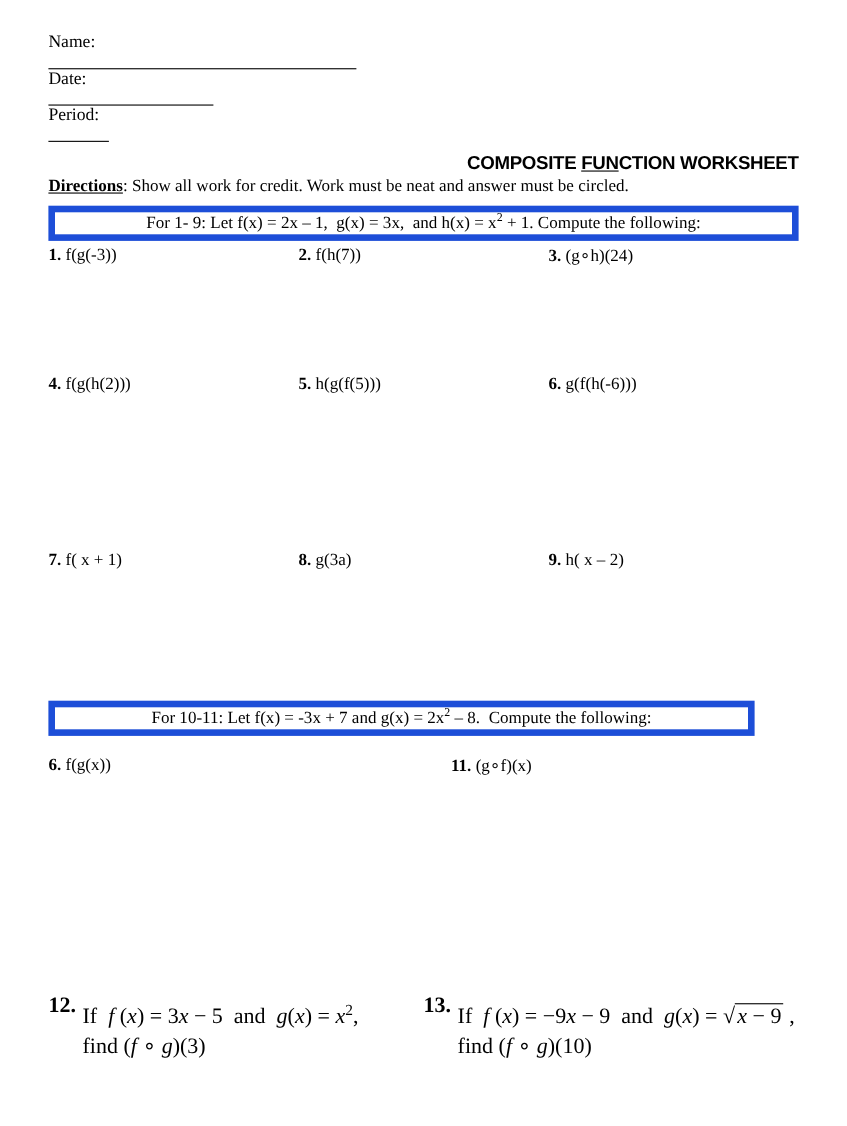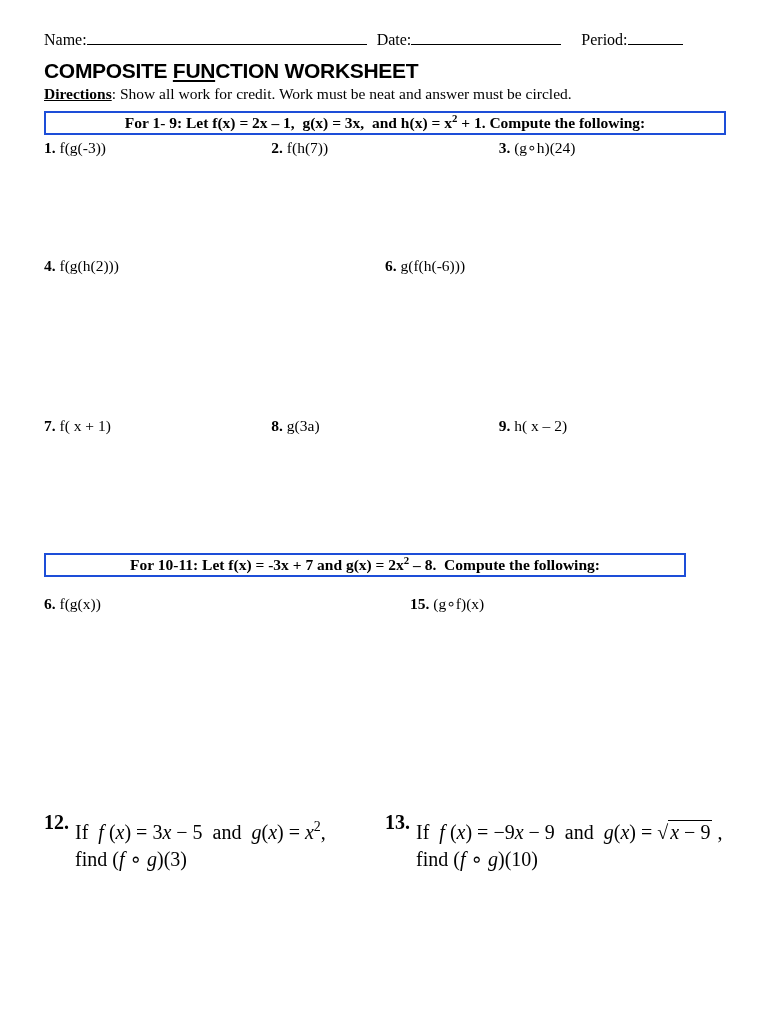--- a/index.html
+++ b/index.html
@@ -12,55 +12,56 @@
   .page {
     padding: 30px 44px 30px 44px;
     box-sizing: border-box;
     width: 770px;
   }
   .header-line {
     display: flex;
     align-items: baseline;
     font-size: 16px;
     margin-bottom: 10px;
+    flex-direction: column;
   }
   .field-label {
     white-space: nowrap;
   }
   .field-fill {
     border-bottom: 1px solid #000;
     display: inline-block;
     height: 14px;
   }
   .fill-name { width: 280px; margin-right: 10px;}
   .fill-date { width: 150px; margin-left: 0; margin-right: 20px;}
   .fill-period { width: 55px; }
   .title {
-    text-align: left;
+    text-align: right;
     font-family: Arial, Helvetica, sans-serif;
     font-weight: 900;
-    font-size: 21px;
+    font-size: 17px;
     letter-spacing: -0.3px;
     margin: 8px 0 2px 0;
   }
   .title .fun {
     text-decoration: underline;
   }
   .directions {
     font-size: 15.5px;
     margin-bottom: 8px;
   }
   .directions .label {
     font-weight: bold;
     text-decoration: underline;
   }
   .section-box {
-    border: 2px solid #1d4ed8;
+    border: 6px solid #1d4ed8;
     text-align: center;
-    font-weight: bold;
+    font-weight: normal;
     font-size: 15.5px;
     padding: 1px 4px;
     margin: 0 0 2px 0;
   }
   .problem-row {
     display: flex;
     margin-top: 4px;
     min-height: 26px;
     justify-content: flex-end;
   }
@@ -144,20 +145,21 @@
   <div class="problem-row">
     <div class="col3 problem"><span class="num">1.</span>&nbsp;<span>f(g(-3))</span></div>
     <div class="col3 problem"><span class="num">2.</span>&nbsp;<span>f(h(7))</span></div>
     <div class="col3 problem"><span class="num">3.</span>&nbsp;<span>(g∘h)(24)</span></div>
   </div>
 
   <span class="gap"></span>
 
   <div class="problem-row">
     <div class="col3 problem"><span class="num">4.</span>&nbsp;<span>f(g(h(2)))</span></div>
+    <div class="col3 problem"><span class="num">5.</span>&nbsp;<span>h(g(f(5)))</span></div>
     <div class="col3 problem"><span class="num">6.</span>&nbsp;<span>g(f(h(-6)))</span></div>
   </div>
 
   <span class="gap-tall"></span>
 
   <div class="problem-row">
     <div class="col3 problem"><span class="num">7.</span>&nbsp;<span>f( x + 1)</span></div>
     <div class="col3 problem"><span class="num">8.</span>&nbsp;<span>g(3a)</span></div>
     <div class="col3 problem"><span class="num">9.</span>&nbsp;<span>h( x – 2)</span></div>
   </div>
@@ -165,21 +167,21 @@
   <span class="section-gap"></span>
 
   <div class="section-box" style="margin-right:40px;">
     For 10-11: Let f(x) = -3x + 7 and g(x) = 2x<sup>2</sup> – 8.&nbsp; Compute the following:
   </div>
 
   <div style="height:12px;"></div>
 
   <div class="problem-row">
     <div class="col2 problem"><span class="num">6.</span>&nbsp;<span>f(g(x))</span></div>
-    <div class="col2 problem" style="padding-left:50px;"><span class="num">15.</span>&nbsp;<span>(g∘f)(x)</span></div>
+    <div class="col2 problem" style="padding-left:50px;"><span class="num">11.</span>&nbsp;<span>(g∘f)(x)</span></div>
   </div>
 
   <div class="q12-13-row">
     <div class="q12-13-block">
       <div class="num">12.</div>
       <div class="content">
         If &nbsp;<i>f</i> (<i>x</i>) = 3<i>x</i> − 5&nbsp; and &nbsp;<i>g</i>(<i>x</i>) = <i>x</i><sup>2</sup>,<br>
         find (<i>f</i> ∘ <i>g</i>)(3)
       </div>
     </div>

